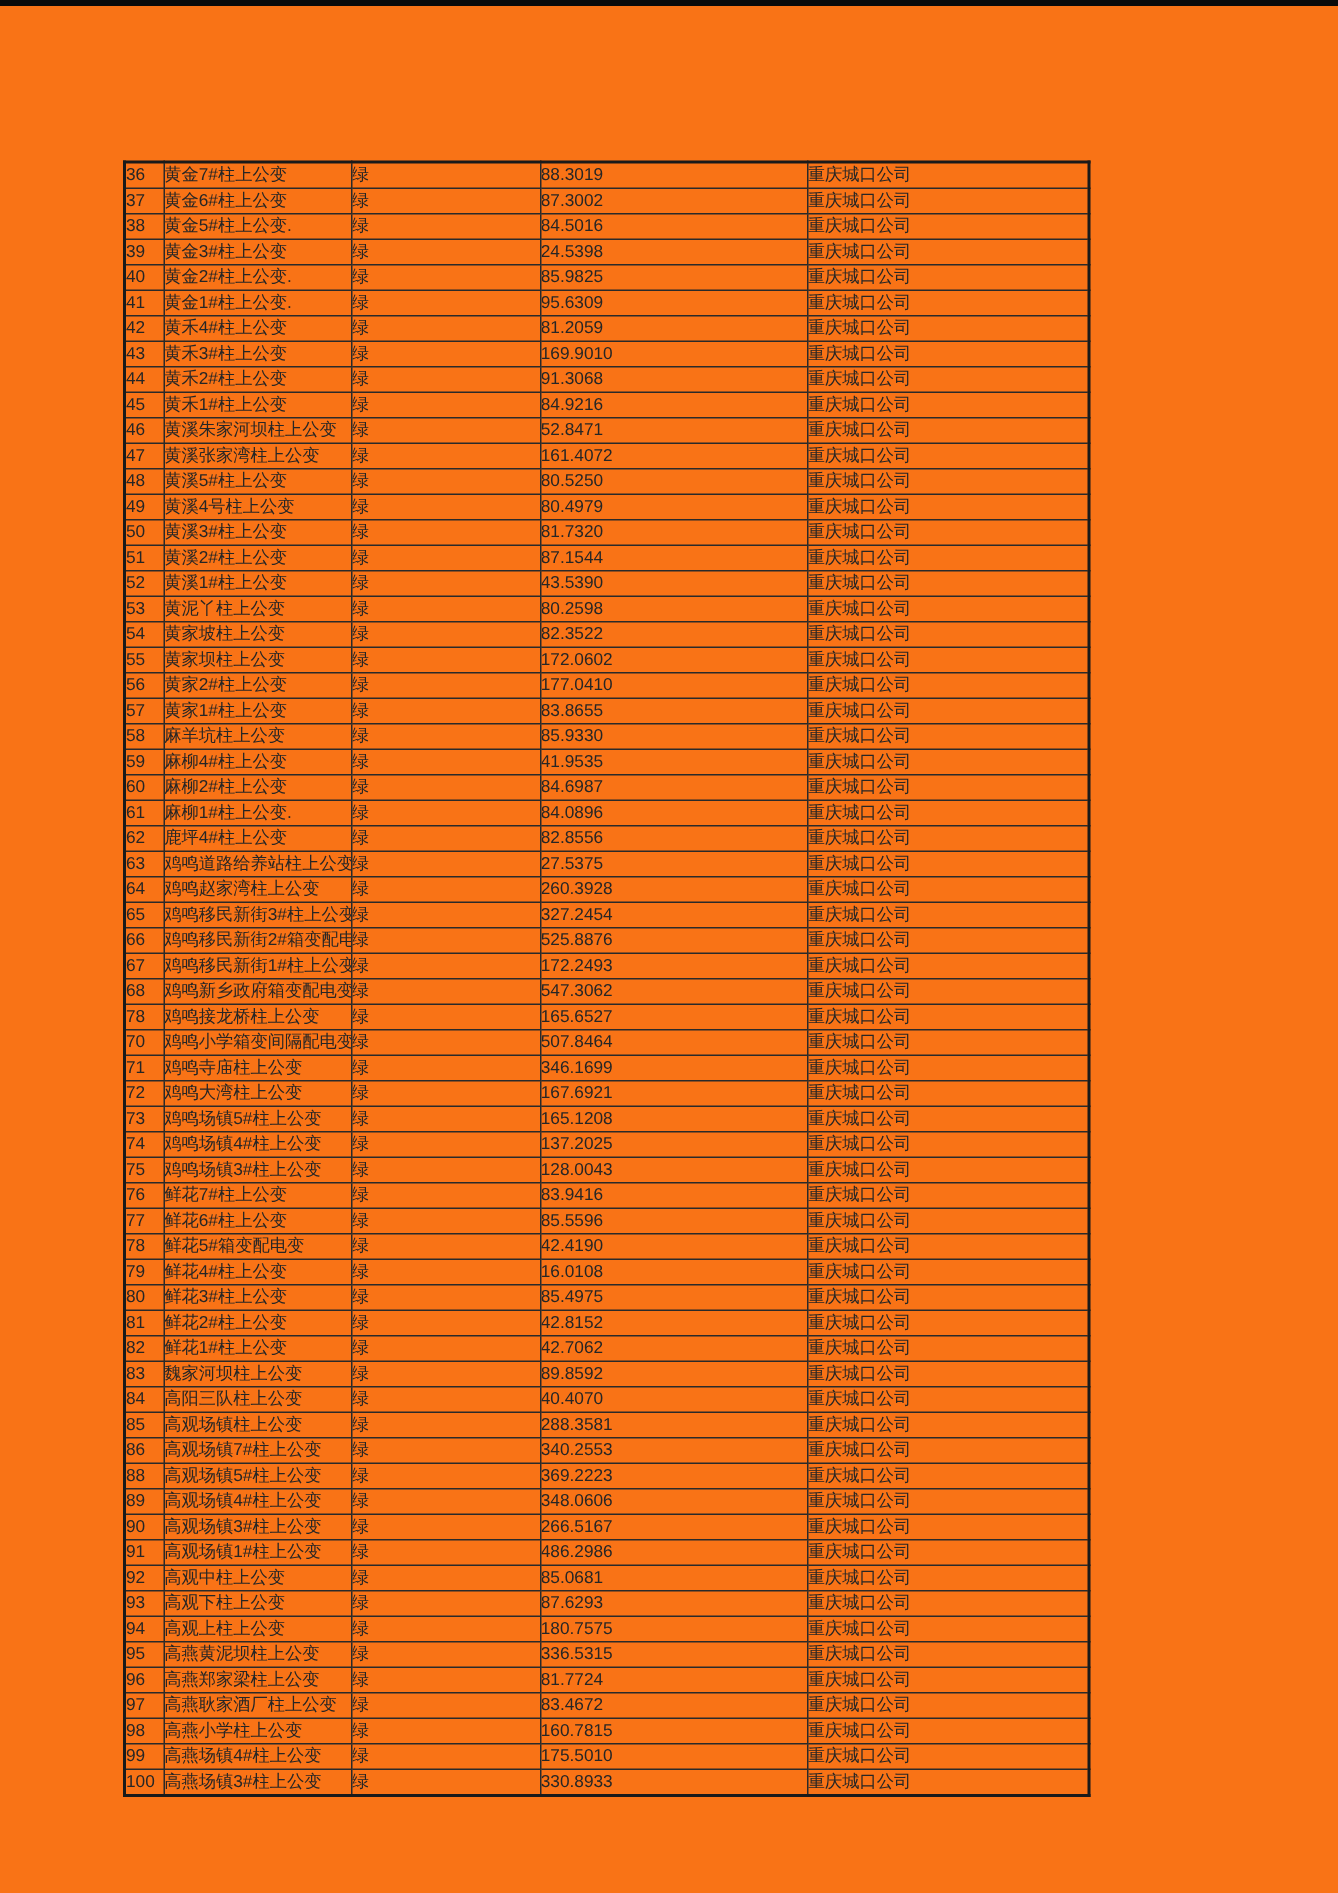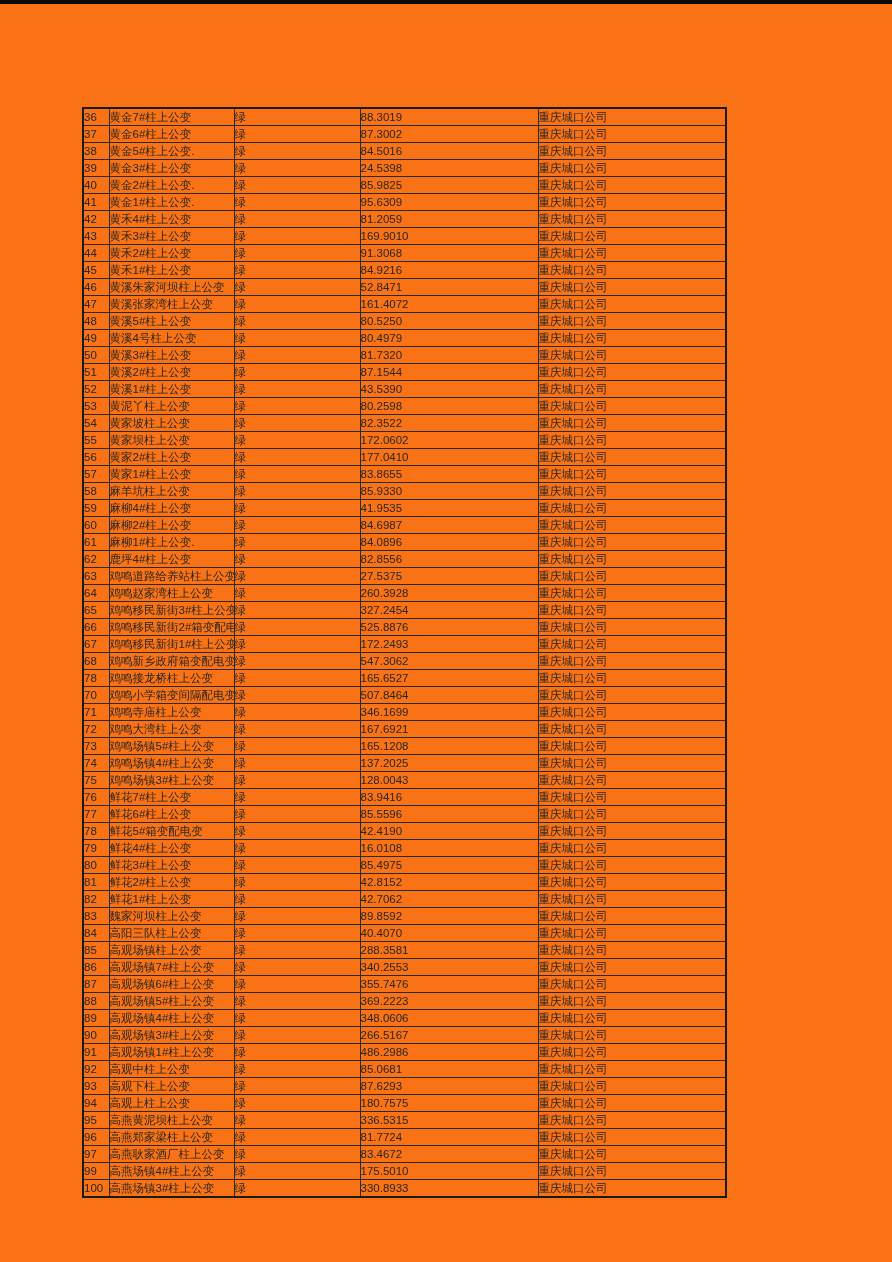--- a/index.html
+++ b/index.html
@@ -470,27 +470,20 @@
   </tr>
 
   <tr>
     <td class="c-num">86</td>
     <td class="c-name">高观场镇7#柱上公变</td>
     <td class="c-status">绿</td>
     <td class="c-value">340.2553</td>
     <td class="c-company">重庆城口公司</td>
   </tr>
 
-  <tr>
-    <td class="c-num">87</td>
-    <td class="c-name">高观场镇6#柱上公变</td>
-    <td class="c-status">绿</td>
-    <td class="c-value">355.7476</td>
-    <td class="c-company">重庆城口公司</td>
-  </tr>
 
   <tr>
     <td class="c-num">88</td>
     <td class="c-name">高观场镇5#柱上公变</td>
     <td class="c-status">绿</td>
     <td class="c-value">369.2223</td>
     <td class="c-company">重庆城口公司</td>
   </tr>
 
   <tr>
@@ -558,20 +551,27 @@
   </tr>
 
   <tr>
     <td class="c-num">97</td>
     <td class="c-name">高燕耿家酒厂柱上公变</td>
     <td class="c-status">绿</td>
     <td class="c-value">83.4672</td>
     <td class="c-company">重庆城口公司</td>
   </tr>
 
+  <tr>
+    <td class="c-num">98</td>
+    <td class="c-name">高燕小学柱上公变</td>
+    <td class="c-status">绿</td>
+    <td class="c-value">160.7815</td>
+    <td class="c-company">重庆城口公司</td>
+  </tr>
 
   <tr>
     <td class="c-num">99</td>
     <td class="c-name">高燕场镇4#柱上公变</td>
     <td class="c-status">绿</td>
     <td class="c-value">175.5010</td>
     <td class="c-company">重庆城口公司</td>
   </tr>
 
   <tr>

